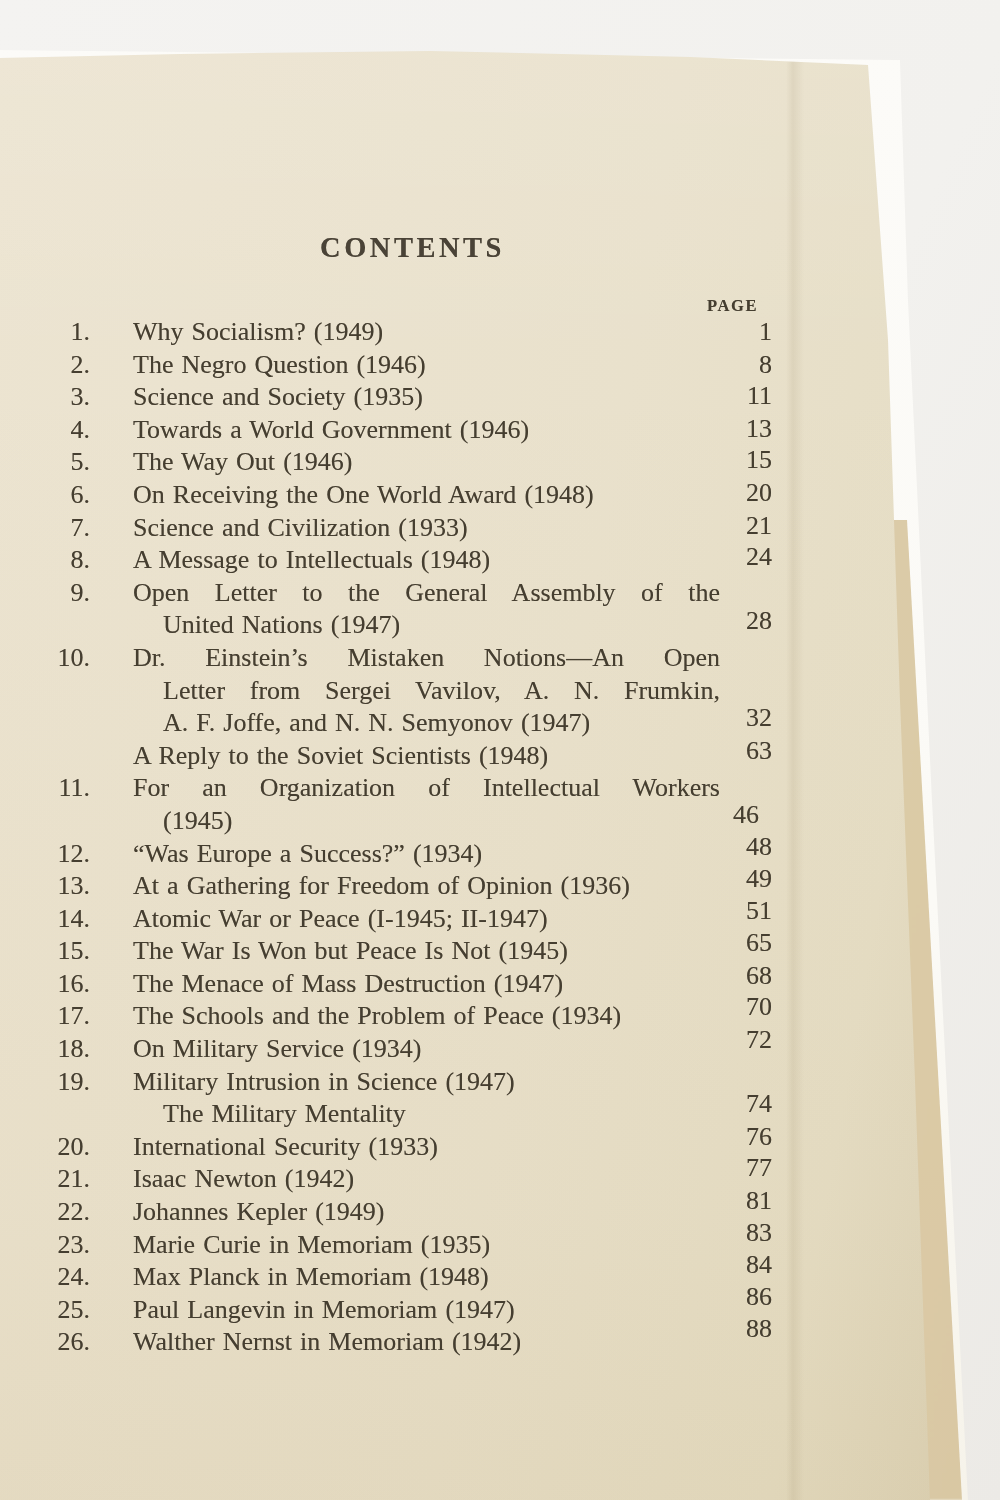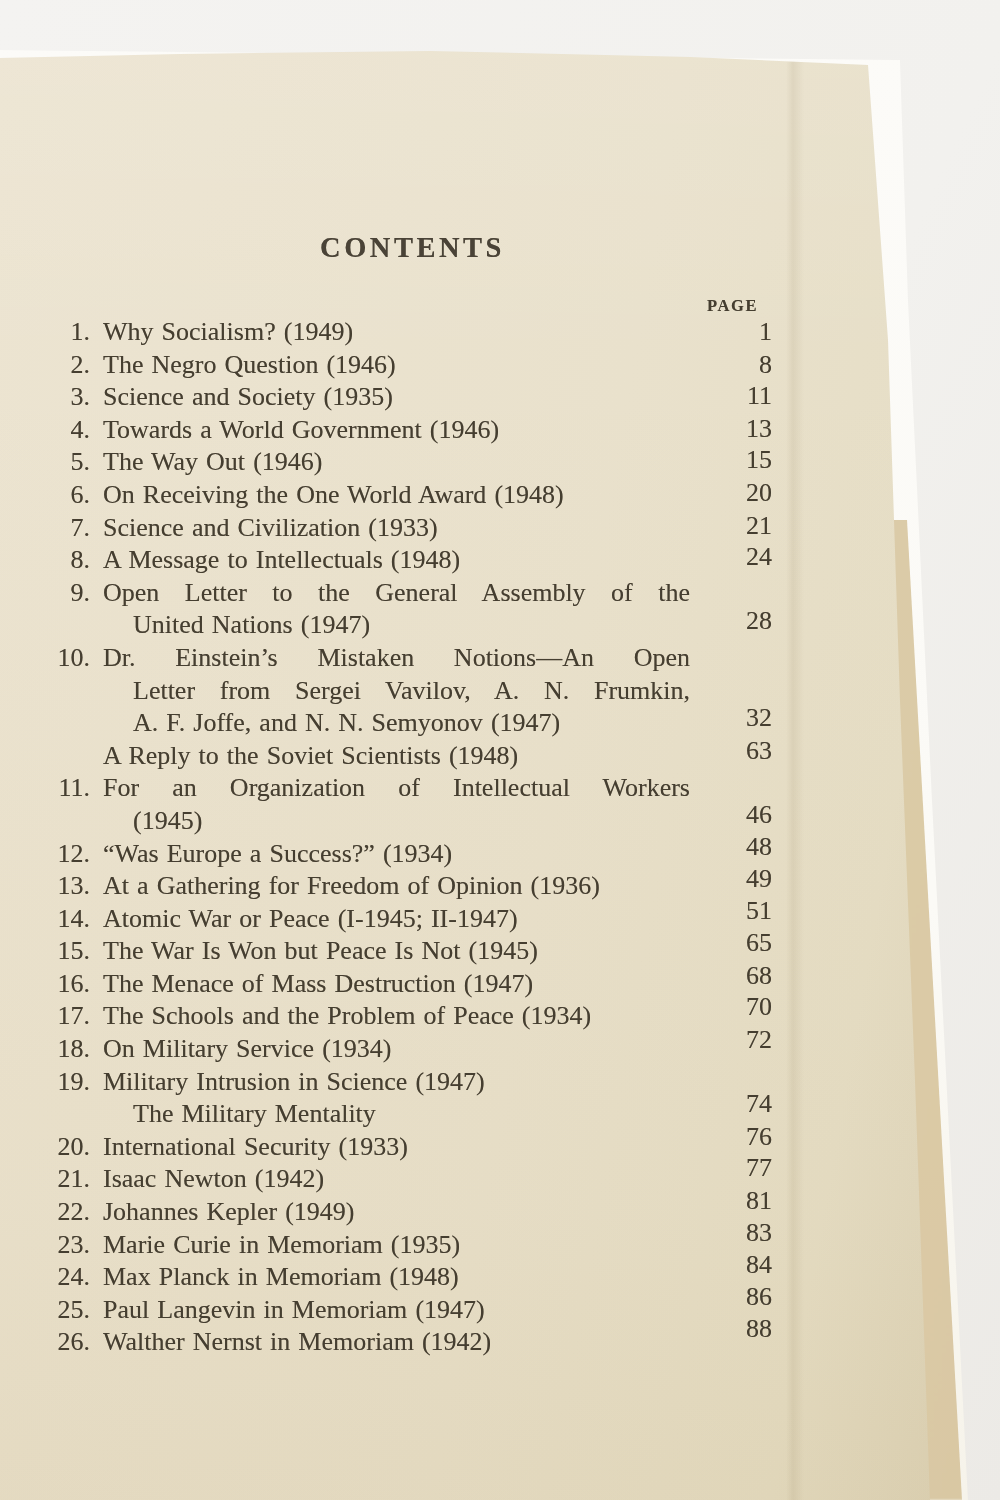--- a/index.html
+++ b/index.html
@@ -54,21 +54,21 @@
   .page-col-header{
     position:absolute;right:14px;top:296px;
     font-size:16.5px;font-weight:bold;letter-spacing:1.6px;
     text-shadow:0 0 .5px rgba(70,62,48,.5);
   }
   .toc-list{position:absolute;left:0;top:316px;width:719px;}
   .toc-row{display:flex;height:32.6px;line-height:32.6px;font-size:26px;word-spacing:.06em;}
   .toc-num{width:50px;text-align:right;padding-right:13px;box-sizing:border-box;flex:0 0 auto;
     text-shadow:0 0 .5px rgba(70,62,48,.45);}
   .toc-text{display:block;width:587px;flex:0 0 auto;box-sizing:border-box;white-space:nowrap;
-    text-shadow:0 0 .5px rgba(70,62,48,.45);}
+    text-shadow:0 0 .5px rgba(70,62,48,.45);margin-left:30px;}
   .toc-text.indent{padding-left:30px;}
   .toc-text.justify{white-space:normal;text-align:justify;text-align-last:justify;}
   .toc-page{flex:1 1 auto;text-align:right;padding-right:0;
     text-shadow:0 0 .5px rgba(70,62,48,.45);}
 </style>
 </head>
 <body>
 
 <div class="stage">
   <div class="pages-stack"></div>
@@ -149,21 +149,21 @@
           <span class="toc-page" style="transform: translateY(-5.5px);">63</span>
         </div>
         <div class="toc-row">
           <span class="toc-num">11.</span>
           <span class="toc-text justify">For an Organization of Intellectual Workers</span>
           <span class="toc-page" style="transform: translateY(-5.9px);"></span>
         </div>
         <div class="toc-row">
           <span class="toc-num"></span>
           <span class="toc-text indent">(1945)</span>
-          <span class="toc-page" style="transform: translateY(-6.3px);">46</span>
+          <span class="toc-page" style="transform: translateY(-6.3px); text-align: center;">46</span>
         </div>
         <div class="toc-row">
           <span class="toc-num">12.</span>
           <span class="toc-text">“Was Europe a Success?” (1934)</span>
           <span class="toc-page" style="transform: translateY(-6.7px);">48</span>
         </div>
         <div class="toc-row">
           <span class="toc-num">13.</span>
           <span class="toc-text">At a Gathering for Freedom of Opinion (1936)</span>
           <span class="toc-page" style="transform: translateY(-7.1px);">49</span>

